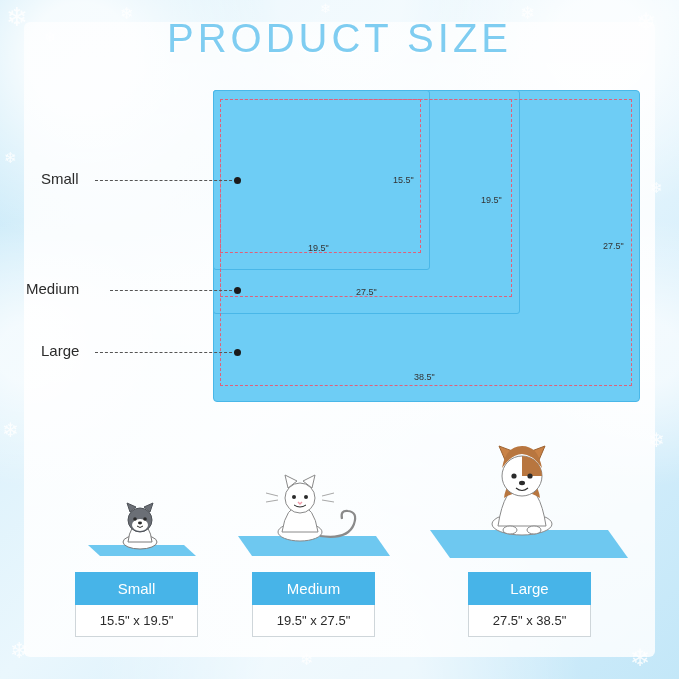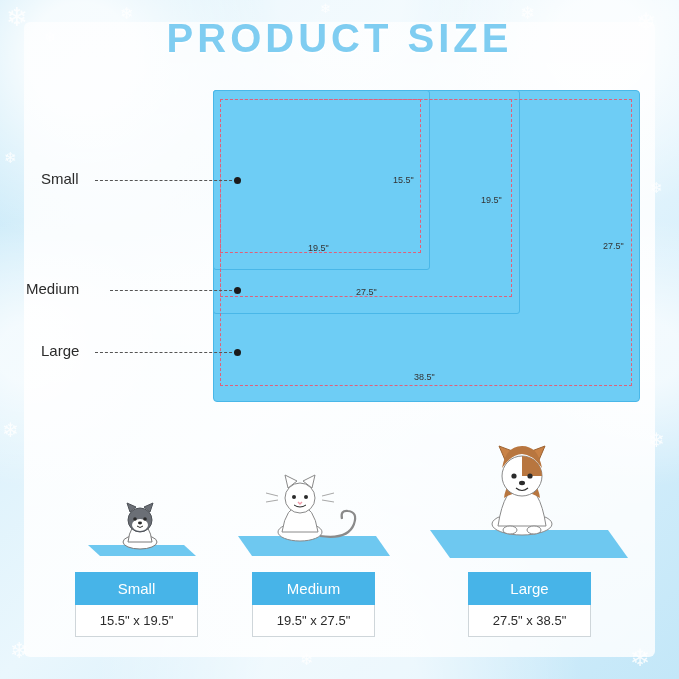--- a/index.html
+++ b/index.html
@@ -24,21 +24,21 @@
   }
   
   .flake{position:absolute;color:#ffffff;opacity:.85;line-height:1;pointer-events:none;}
   .inner-card{
     position:absolute;left:24px;top:22px;width:631px;height:635px;
     background:linear-gradient(180deg, rgba(255,255,255,.72) 0%, rgba(255,255,255,.92) 45%, rgba(255,255,255,.82) 100%);
     border-radius:6px;
   }
   .title{
     position:absolute;left:0;top:16px;width:679px;text-align:center;
-    font-size:40px;letter-spacing:4px;font-weight:700;
+    font-size:40px;letter-spacing:4px;font-weight:400;
     color:#7fcdf1;
     text-shadow:0 2px 0 #ffffff;
   }
   
   .mat{position:absolute;background:#6ecdf5;border:1px solid #49b7e8;}
   .mat.l{left:213px;top:90px;width:425px;height:310px;border-radius:4px;background:#6ecdf5;}
   .mat.m{left:213px;top:90px;width:305px;height:222px;border-radius:3px;background:#6ecdf5;}
   .mat.s{left:213px;top:90px;width:215px;height:178px;border-radius:3px;background:#6ecdf5;}
   .dash{position:absolute;border:1px dashed #e0607a;}
   .dimlabel{position:absolute;font-size:9px;color:#333;white-space:nowrap;}

